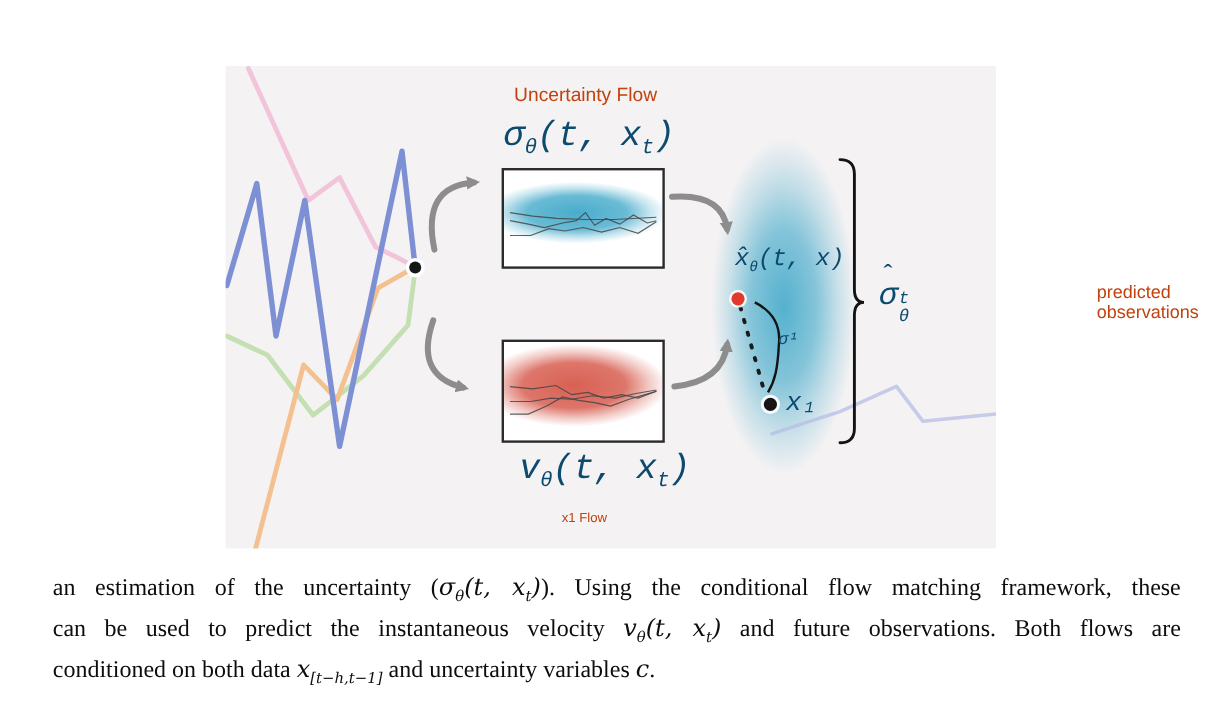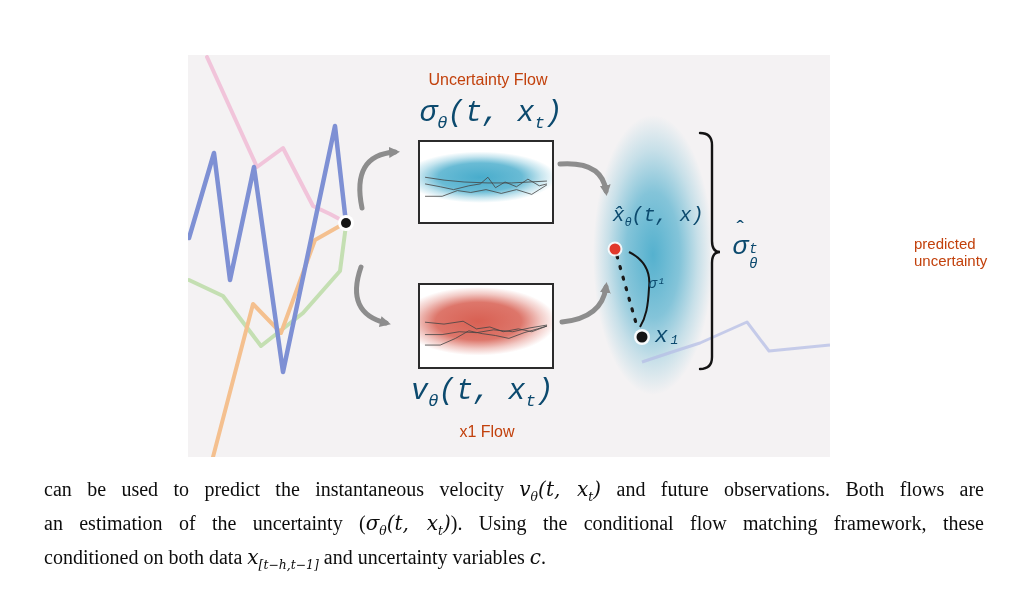--- a/index.html
+++ b/index.html
@@ -26,21 +26,21 @@
   .math {
     position:absolute; transform:translate(-50%,-50%); white-space:nowrap;
     font-family:Liberation Mono, monospace; font-style:italic; color:#0c4a6e;
   }
   .math sub { font-size:0.60em; font-style:italic; }
   .f30 { font-size:29px; }
   .f24 { font-size:20px; }
   .f22 { font-size:22px;text-align:center; }
   .f14 { font-size:14px; }
   .lab16 { font-size:16px; }
-  .lab15 { font-size:16px; }
+  .lab15 { font-size:11px; }
 
   .pred-lbl {
     position:absolute; left:726px; top:188px; transform:none;
     text-align:left; line-height:17px; font-size:15px;
   }
   
 
   .sigma-hat { position:relative; display:inline-block; }
   .sigma-hat .hatmark {
     position:absolute; left:1px; top:-0.62em; font-size:0.85em; font-style:normal;
@@ -145,39 +145,39 @@
         <polyline points="4,52 22,52 40,49 58,50 76,47 96,49 114,45 132,42"></polyline>
       </g>
     </svg>
   </div>
 
   <div class="lbl lab16" style="left:300px; top:25px;">Uncertainty Flow</div>
 
   <div class="math f30" style="left:303px; top:60px;"><span>σ</span><sub>θ</sub><span>(t, x</span><sub>t</sub><span>)</span></div>
 
 
-  <div class="math f30" style="left:294px; top:338px;"><span>v</span><sub>θ</sub><span>(t, x</span><sub>t</sub><span>)</span></div>
+  <div class="math f30" style="left:316px; top:338px;"><span>v</span><sub>θ</sub><span>(t, x</span><sub>t</sub><span>)</span></div>
 
   <div class="lbl lab15" style="left:299px; top:377px;">x1 Flow</div>
 
   <div class="math f24" style="left:470px; top:162px;"><span>x̂</span><sub>θ</sub><span>(t, x)</span></div>
 
   <div class="math f14" style="left:469px; top:229px;">σ¹</div>
 
   <div class="math f22" style="left:480px; top:281px;">x₁</div>
 
   <div class="lbl pred-lbl" style="left:726px; top:133px;margin-top:47px;">
     <span>predicted</span><br>
-    <span>uncertainty</span>
+    <span>observations</span>
   </div>
 
   <div class="math" style="left:557px; top:197px; font-size:26px;"><span class="sigma-hat"><span class="hatmark">ˆ</span><span>σ</span></span><span class="stack">
         <span>t</span>
         <span>θ</span>
       </span></div>
 
 </div>
 
 <div class="caption">
+  <div class="cap-line"><span>an estimation of the uncertainty (</span><i>σ</i><sub>θ</sub><i>(t, x</i><sub>t</sub><i>)</i><span>). Using the conditional flow matching framework, these</span></div>
   <div class="cap-line"><span>can be used to predict the instantaneous velocity </span><i>v</i><sub>θ</sub><i>(t, x</i><sub>t</sub><i>)</i><span> and future observations. Both flows are</span></div>
-  <div class="cap-line"><span>an estimation of the uncertainty (</span><i>σ</i><sub>θ</sub><i>(t, x</i><sub>t</sub><i>)</i><span>). Using the conditional flow matching framework, these</span></div>
   <div class="cap-line last"><span>conditioned on both data </span><i>x</i><sub>[t−h,t−1]</sub><span> and uncertainty variables </span><i>c</i><span>.</span></div>
 </div>
 
 </body></html>

